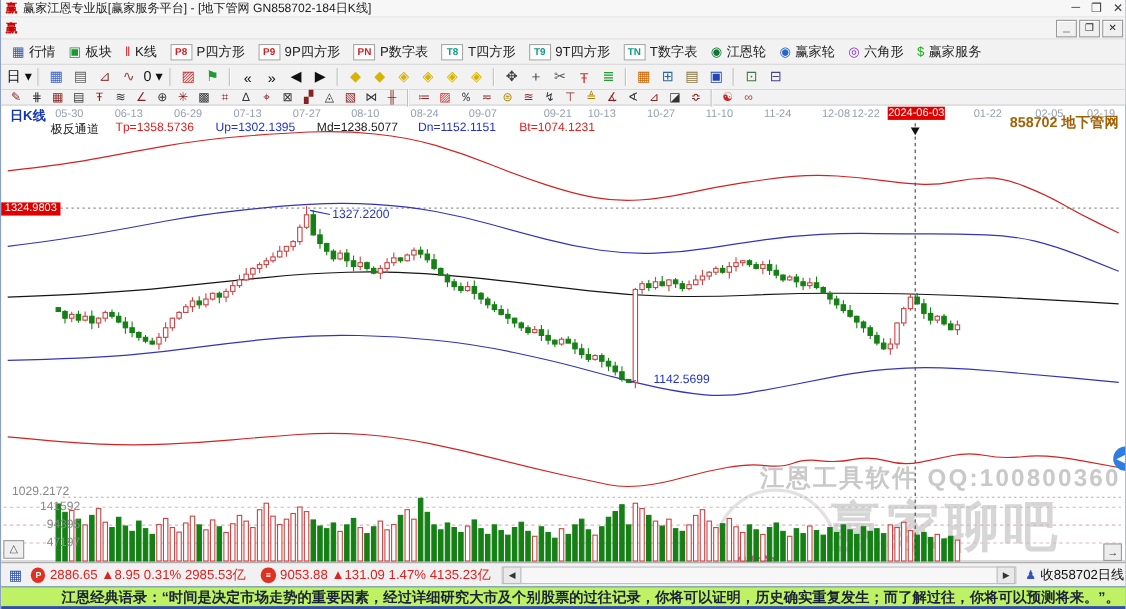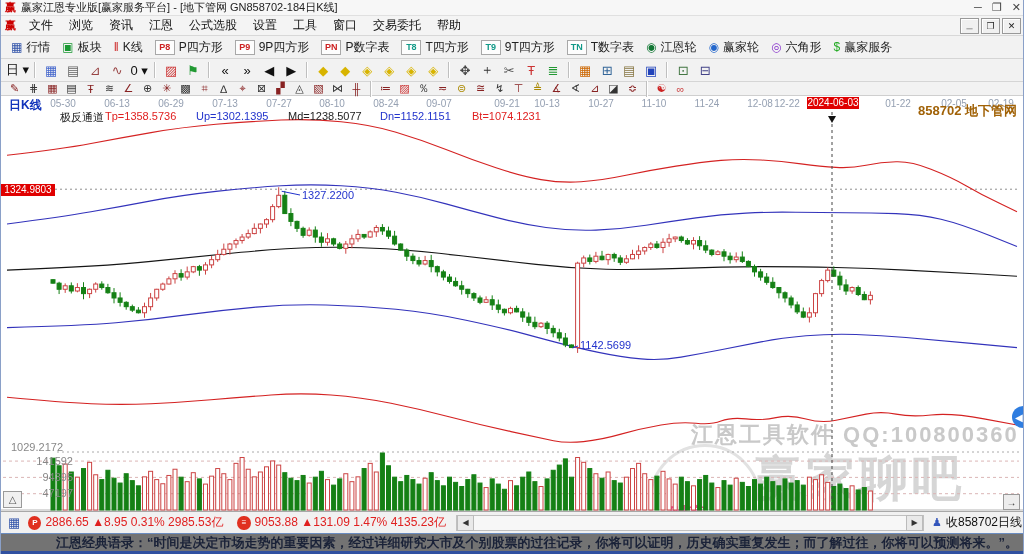--- a/index.html
+++ b/index.html
@@ -35,21 +35,21 @@
   .icosm{min-width:17px;height:12px;font-size:11px;}
   
   #wm-layer{z-index:1;}
   #chart-svg{position:absolute;left:0;top:0;z-index:2;pointer-events:none;}
   .ovl{position:absolute;z-index:3;}
   .datetick{position:absolute;top:98px;font-size:10px;color:#95a0b2;transform:translateX(-50%);white-space:nowrap;}
   .datebox{position:absolute;top:97px;left:806px;width:52px;height:12px;background:#e00000;color:#fff;
            font-size:10px;text-align:center;line-height:12px;z-index:4;}
   .klabel{left:8px;top:97px;color:#1133bb;font-weight:bold;font-size:12px;}
   .symlabel{right:6px;top:102px;color:#a16207;font-weight:bold;font-size:13px;}
-  .indrow span{position:absolute;top:110px;font-size:11px;white-space:nowrap;margin-left:14px;}
+  .indrow span{position:absolute;top:110px;font-size:11px;white-space:nowrap;}
   .pricebox{left:0;top:184px;width:54px;height:12px;background:#e00000;color:#fff;font-size:10px;
             text-align:center;line-height:12px;}
   .anno{position:absolute;color:#2233cc;font-size:11px;white-space:nowrap;}
   .greylab{position:absolute;color:#888;font-size:11px;white-space:nowrap;}
   .vollab{position:absolute;right:950px;color:#888;font-size:11px;}
   .wm1{left:690px;top:420px;font-size:22px;color:#c9c9c9;letter-spacing:2px;font-weight:bold;white-space:nowrap;}
   .wm2{left:752px;top:446px;font-size:49px;color:#d6d6d6;font-weight:bold;letter-spacing:4px;white-space:nowrap;}
   .wmcircle{left:648px;top:444px;width:112px;height:112px;border:3px solid #e2e2e2;border-radius:50%;box-sizing:border-box;}
   .wmcaption{left:668px;top:466px;font-size:19px;color:#ec4899;font-weight:bold;margin-top:36px;}
   .tribtn{left:2px;top:491px;width:17px;height:15px;border:1px solid #9a9a9a;background:#f0f0f0;color:#555;
@@ -64,21 +64,21 @@
   .gridico{color:#3355aa;font-size:13px;margin:0 4px;}
   .cirico{width:14px;height:14px;border-radius:50%;background:#e03020;color:#fff;font-size:8px;font-weight:bold;
           display:flex;align-items:center;justify-content:center;margin:0 4px;}
   .idxtext{color:#e02020;font-size:12px;white-space:nowrap;}
   .sbar{width:500px;height:16px;margin-left:10px;border:1px solid #c0c0c0;background:#f7f7f7;
         display:flex;align-items:center;justify-content:space-between;box-sizing:border-box;}
   .sarr{width:15px;height:14px;background:#e9e9e9;border:1px solid #bbb;font-size:8px;color:#333;
         display:flex;align-items:center;justify-content:center;}
   .personico{color:#3355bb;font-size:11px;margin:0 4px 0 8px;}
   .closelab{color:#111;font-size:12px;white-space:nowrap;}
-  .quote{left:0;top:533px;width:1024px;height:18px;background:#737373;border-top:1px solid #6a8cc0;
+  .quote{left:0;top:533px;width:1024px;height:18px;background:#bef264;border-top:1px solid #6a8cc0;
          display:flex;align-items:center;box-sizing:border-box;z-index:5;}
   .quotetext{margin-left:55px;font-size:13px;font-weight:bold;color:#1a2238;white-space:nowrap;}
   .framebottom{left:0;top:551px;width:1024px;height:3px;background:#3050a0;z-index:6;}
 </style>
 </head>
 <body>
 
 <div id="app">
 
   <div class="abs titlebar">
@@ -86,33 +86,20 @@
     <span>赢家江恩专业版[赢家服务平台] - [地下管网  GN858702-184日K线]</span>
     <span class="wincontrols">
       <span>─</span>
       <span>❐</span>
       <span>✕</span>
     </span>
   </div>
 
   <div class="abs menubar">
     <span class="applogo">赢</span>
-    <span style="display:flex;">
-
-    <span class="menuitem">文件</span>
-        <span class="menuitem">浏览</span>
-        <span class="menuitem">资讯</span>
-        <span class="menuitem">江恩</span>
-        <span class="menuitem">公式选股</span>
-        <span class="menuitem">设置</span>
-        <span class="menuitem">工具</span>
-        <span class="menuitem">窗口</span>
-        <span class="menuitem">交易委托</span>
-        <span class="menuitem">帮助</span>
-      </span>
     <span class="mdi">
 
     <span class="mdibtn">＿</span>
         <span class="mdibtn">❐</span>
         <span class="mdibtn">✕</span>
       </span>
   </div>
 
   <div class="abs tbar tb1">
 
@@ -791,21 +778,21 @@
 
   <span class="ovl" style="top: 110px; font-size: 11px; color: rgb(224, 32, 32); left: 104px;">Tp=1358.5736</span>
       <span class="ovl" style="top: 110px; font-size: 11px; color: rgb(34, 51, 204); left: 195px;">Up=1302.1395</span>
       <span class="ovl" style="top: 110px; font-size: 11px; color: rgb(34, 34, 34); left: 287px;">Md=1238.5077</span>
       <span class="ovl" style="top: 110px; font-size: 11px; color: rgb(34, 51, 204); left: 379px;">Dn=1152.1151</span>
       <span class="ovl" style="top: 110px; font-size: 11px; color: rgb(224, 32, 32); left: 471px;">Bt=1074.1231</span>
     </div>
 
   <div class="ovl pricebox">1324.9803</div>
   <div class="ovl anno" style="left:301px;top:189px;text-align:right;">1327.2200</div>
-  <div class="ovl anno" style="left:579px;top:339px;">1142.5699</div>
+  <div class="ovl anno" style="left:579px;top:339px;padding-left:14px;">1142.5699</div>
   <div class="ovl greylab" style="left:10px;top:441px;">1029.2172</div>
   <div>
 
   <span class="ovl vollab" style="top: 455px;">141592</span>
       <span class="ovl vollab" style="top: 471px;">94395</span>
       <span class="ovl vollab" style="top: 487px;">47197</span>
     </div>
 
   <div class="ovl tribtn">△</div>
   <div class="ovl scrollright">→</div>

